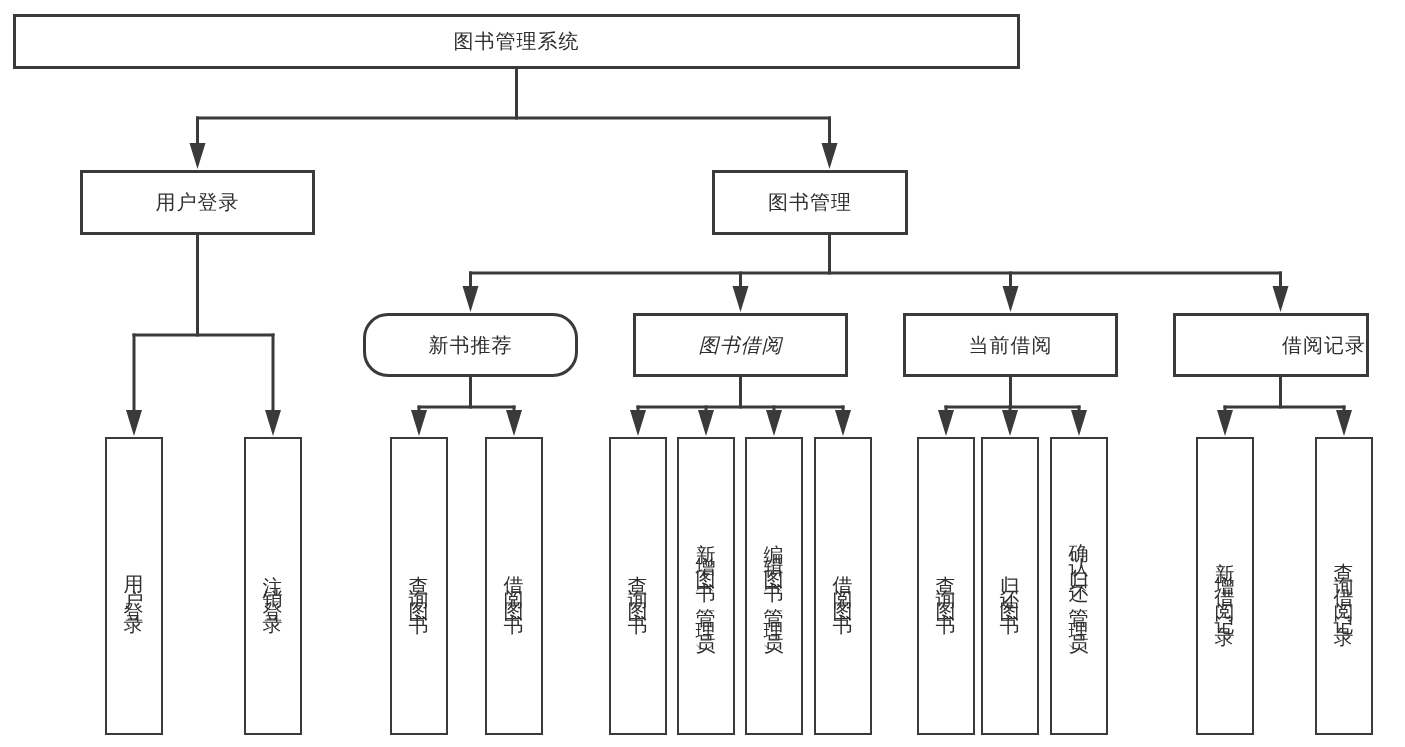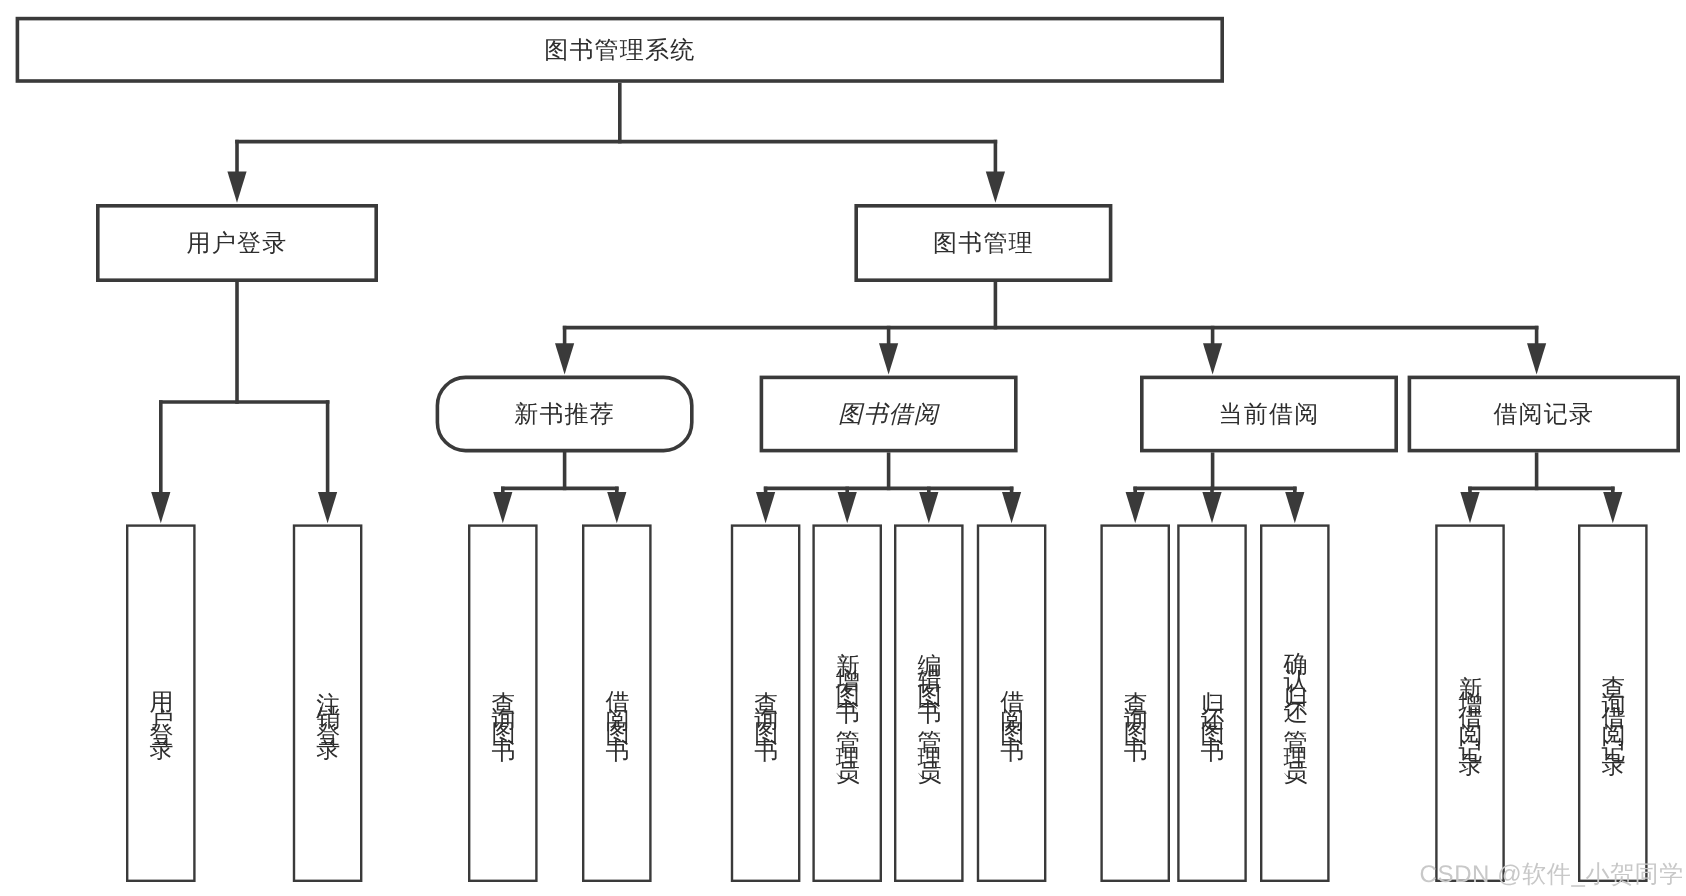--- a/index.html
+++ b/index.html
@@ -110,33 +110,33 @@
       <line x1="1344" y1="407" x2="1344" y2="417" stroke="#3a3a3a" stroke-width="3" stroke-linecap="square"></line>
       <polygon points="1344,436 1336,410 1352,410" fill="#3a3a3a"></polygon>
     </svg>
   <div id="nodes">
       <div class="node" style="left: 13px; top: 14px; width: 1007px; height: 55px;">
         <span class="node-label">图书管理系统</span>
       </div>
       <div class="node" style="left: 80px; top: 170px; width: 235px; height: 65px;">
         <span class="node-label">用户登录</span>
       </div>
-      <div class="node" style="left: 712px; top: 170px; width: 215px; height: 65px;">
+      <div class="node" style="left: 712px; top: 170px; width: 196px; height: 65px;">
         <span class="node-label">图书管理</span>
       </div>
       <div class="node" style="left: 363px; top: 313px; width: 215px; height: 64px; border-radius: 25px;">
         <span class="node-label">新书推荐</span>
       </div>
       <div class="node" style="left: 633px; top: 313px; width: 215px; height: 64px; font-style: italic;">
         <span class="node-label">图书借阅</span>
       </div>
-      <div class="node" style="left: 903px; top: 313px; width: 215px; height: 64px; margin-left: 47px;">
+      <div class="node" style="left: 903px; top: 313px; width: 215px; height: 64px;">
         <span class="node-label">当前借阅</span>
       </div>
-      <div class="node" style="left: 1173px; top: 313px; width: 227px; height: 64px;">
+      <div class="node" style="left: 1173px; top: 313px; width: 196px; height: 64px; justify-content: flex-end;">
         <span class="node-label">借阅记录</span>
       </div>
       <div class="node vertical" style="left: 105px; top: 437px; width: 58px; height: 298px;">
         <span class="node-label">用户登录</span>
       </div>
       <div class="node vertical" style="left: 244px; top: 437px; width: 58px; height: 298px;">
         <span class="node-label">注销登录</span>
       </div>
       <div class="node vertical" style="left: 390px; top: 437px; width: 58px; height: 298px;">
         <span class="node-label">查询图书</span>
@@ -165,14 +165,13 @@
       <div class="node vertical" style="left: 1050px; top: 437px; width: 58px; height: 298px;">
         <span class="node-label">确认归还（管理员）</span>
       </div>
       <div class="node vertical" style="left: 1196px; top: 437px; width: 58px; height: 298px;">
         <span class="node-label">新增借阅记录</span>
       </div>
       <div class="node vertical" style="left: 1315px; top: 437px; width: 58px; height: 298px;">
         <span class="node-label">查询借阅记录</span>
       </div>
     </div>
-  <div class="watermark">CSDN @软件_小贺同学</div>
 </div>
 
 </body></html>

